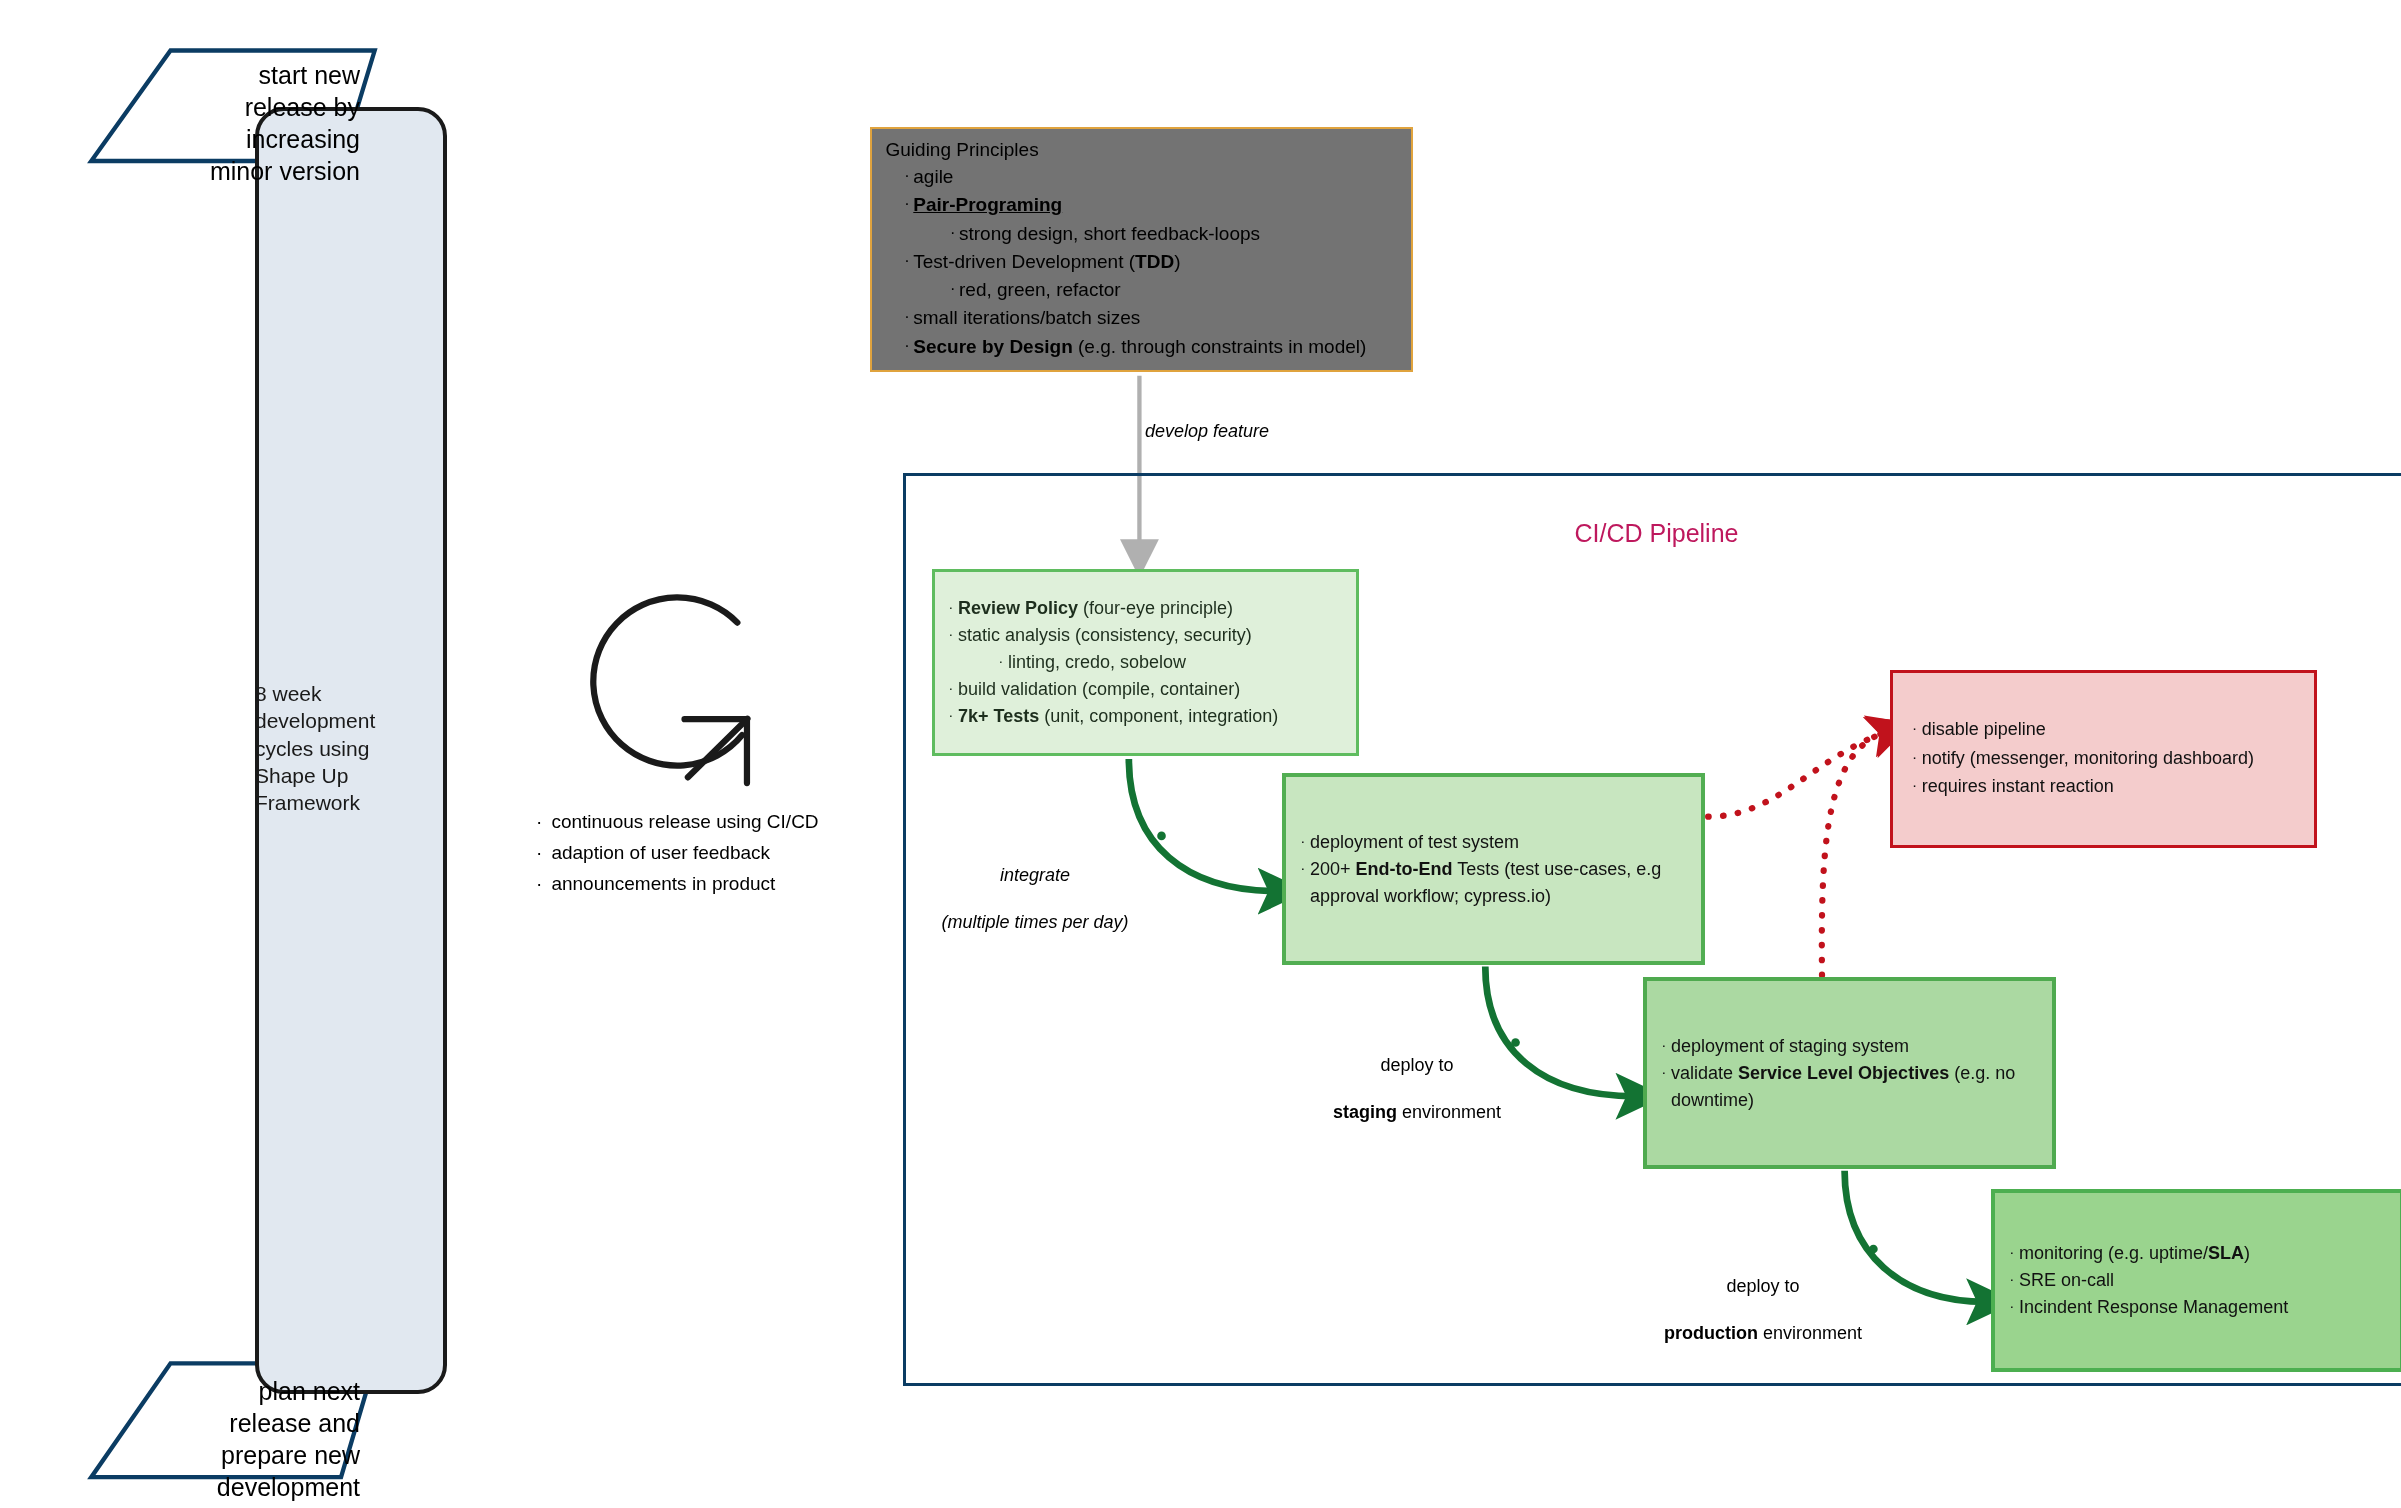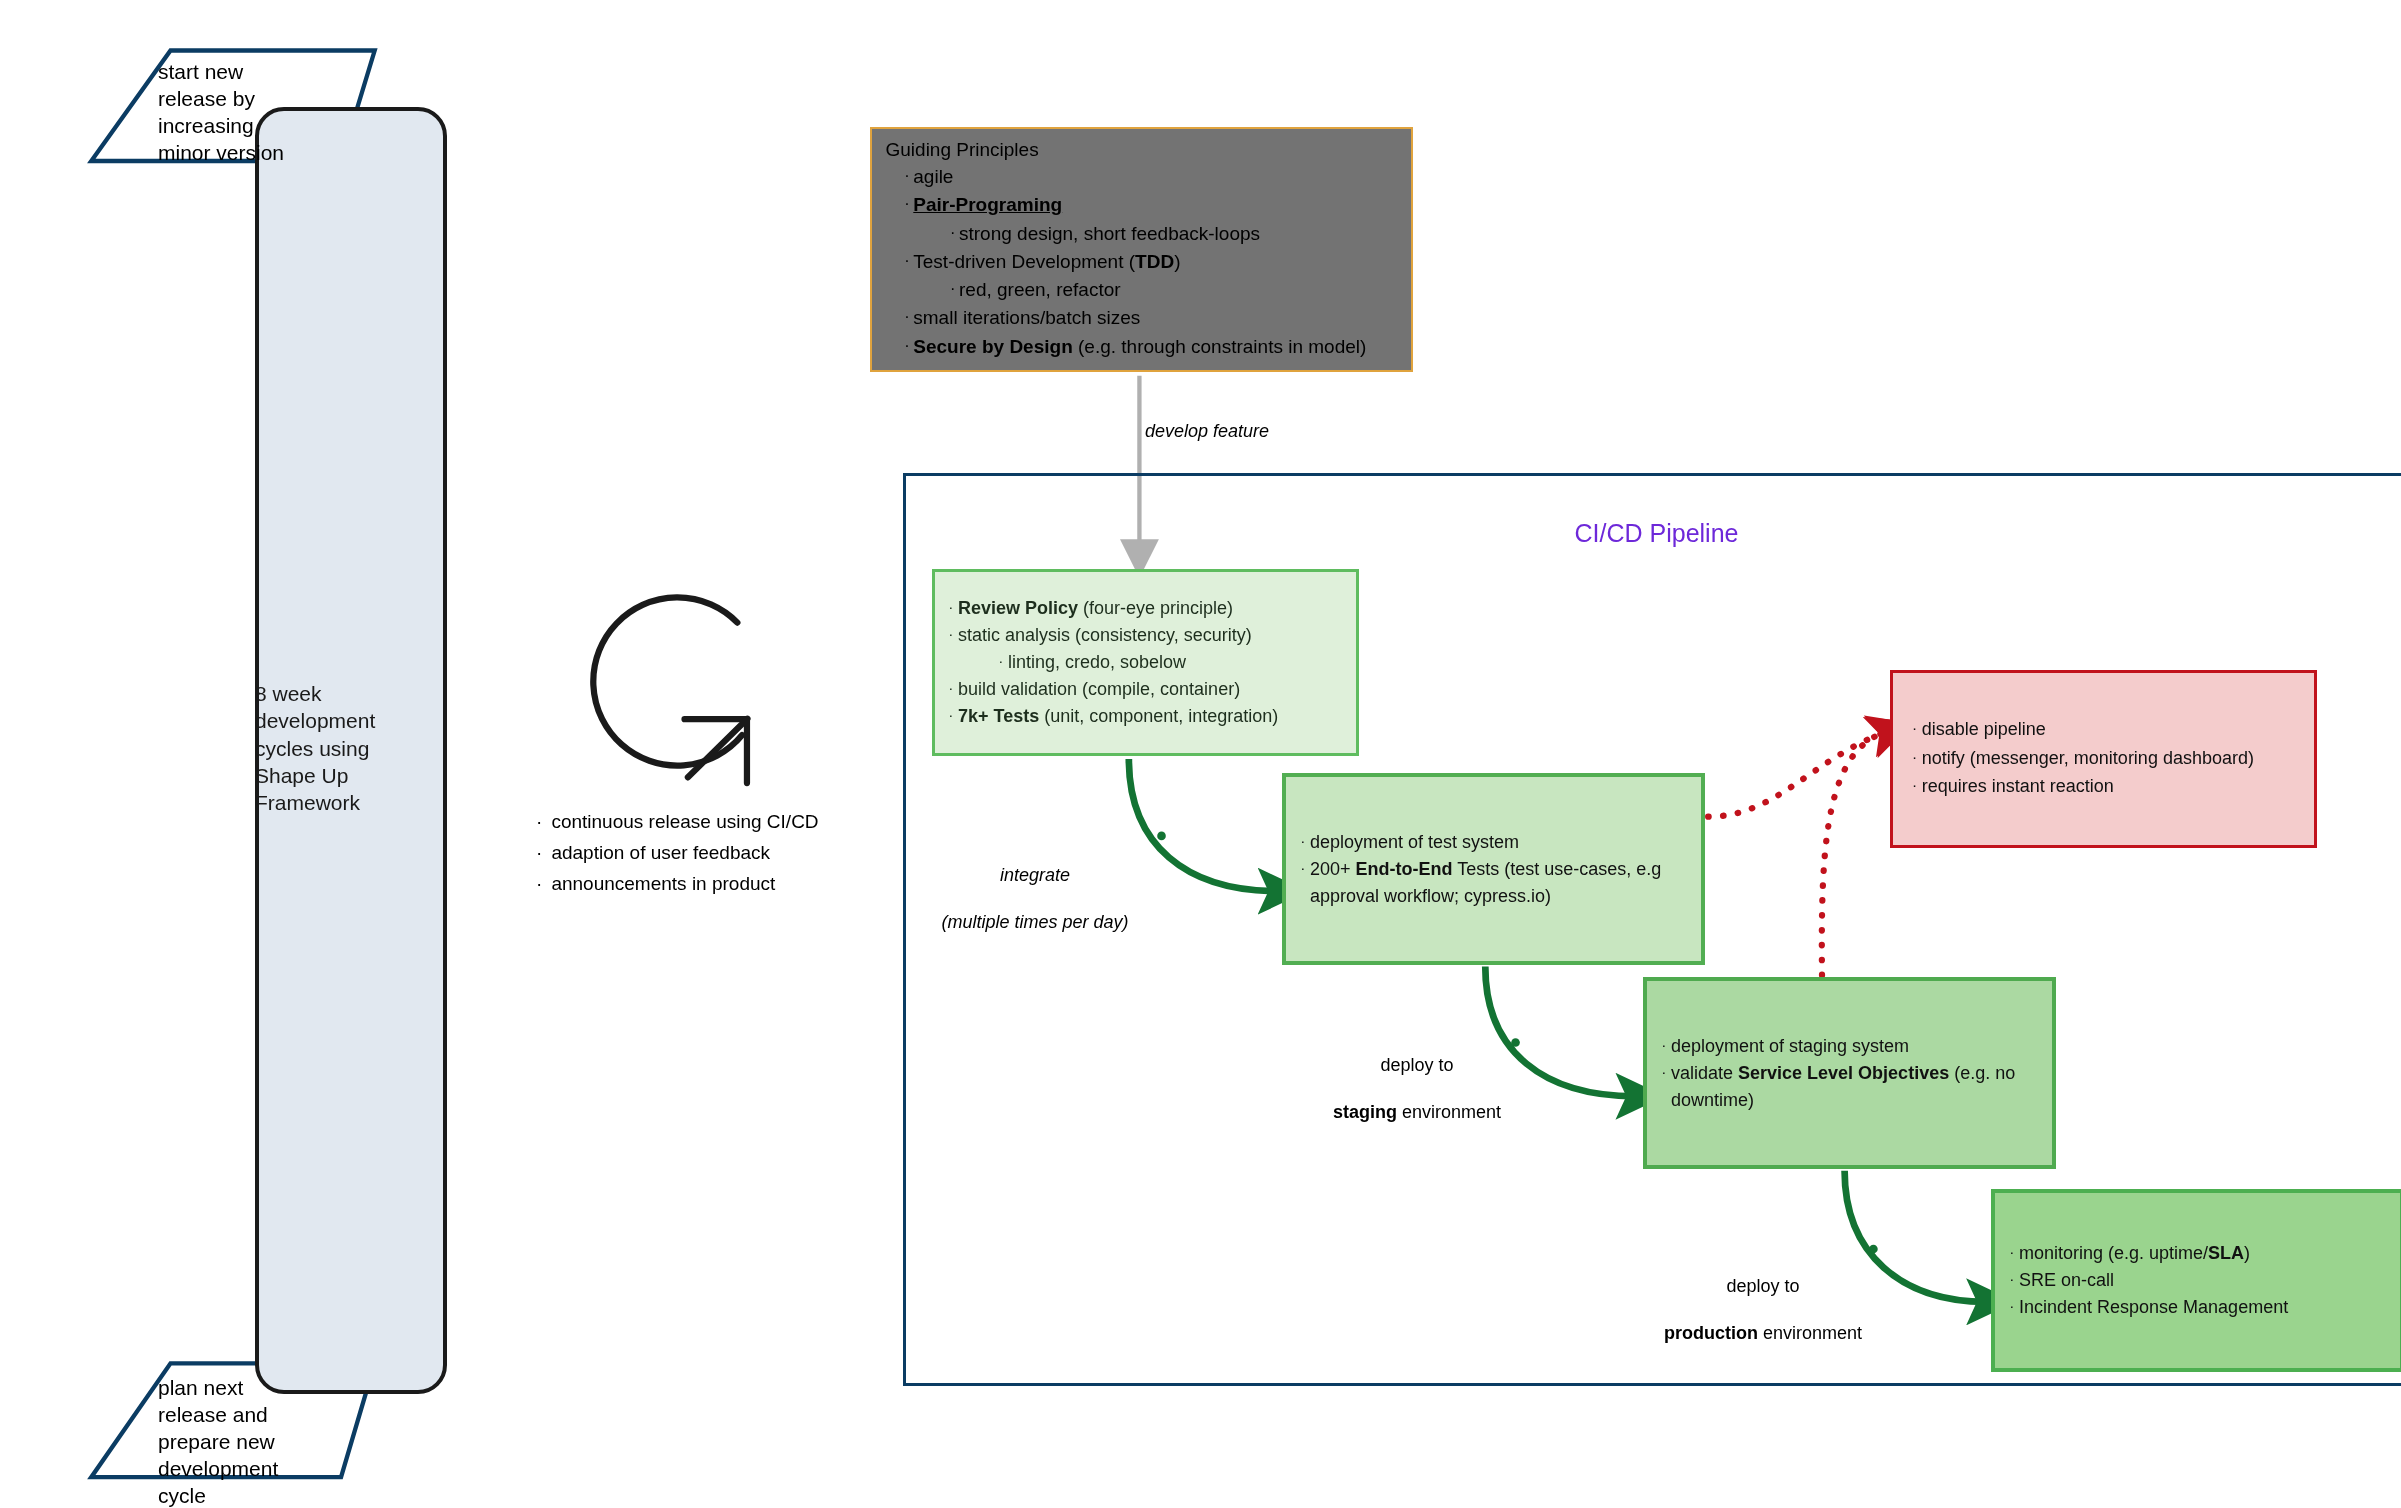--- a/index.html
+++ b/index.html
@@ -14,23 +14,23 @@
   svg.layer{position:absolute;left:0;top:0;width:2446px;height:1509px;pointer-events:none;}
 
   
   #cycle-band{
     left:255px;top:107px;width:192px;height:1287px;
     background:#e1e8f0;border:4.3px solid #1a1a1a;border-radius:29px;
     box-sizing:border-box;
   }
   .para-text{
     position:absolute;
-    text-align:left;
+    text-align:right;
     color:#000;
-    font-size:21px;
+    font-size:25px;
     line-height:1.28;
     white-space:pre-line;
   }
   #start-para-text{left:158px;top:59px;width:202px;}
   #end-para-text{left:158px;top:1375px;width:202px;}
 
   #cycle-band-label{
     left:255px;top:680px;width:163px;
     text-align:left;color:#1a1a1a;
     font-size:21px;line-height:1.3;white-space:pre-line;
@@ -58,21 +58,21 @@
   .lvl2{margin-left:62px;}
   .b700{font-weight:bold;text-decoration:underline;}
 
   
   #pipeline{
     left:903px;top:473px;width:1513px;height:913px;
     border:3.8px solid #0b3c63;background:transparent;box-sizing:border-box;
   }
   #pipeline-title{
     left:1498px;top:519px;width:317px;text-align:center;
-    font-size:25px;color:#6d28d9;
+    font-size:25px;color:#be185d;
   }
 
   
   .pbox{box-sizing:border-box;}
   .pbox .inner{width:100%;height:100%;box-sizing:border-box;display:flex;
     flex-direction:column;justify-content:center;}
   .pb-row{display:flex;align-items:flex-start;margin:0;}
   .pb-row .dot{flex:0 0 14.4px;text-align:center;font-size:15.4px;line-height:1.5;}
   .pb-row .txt{line-height:1.5;}
 

